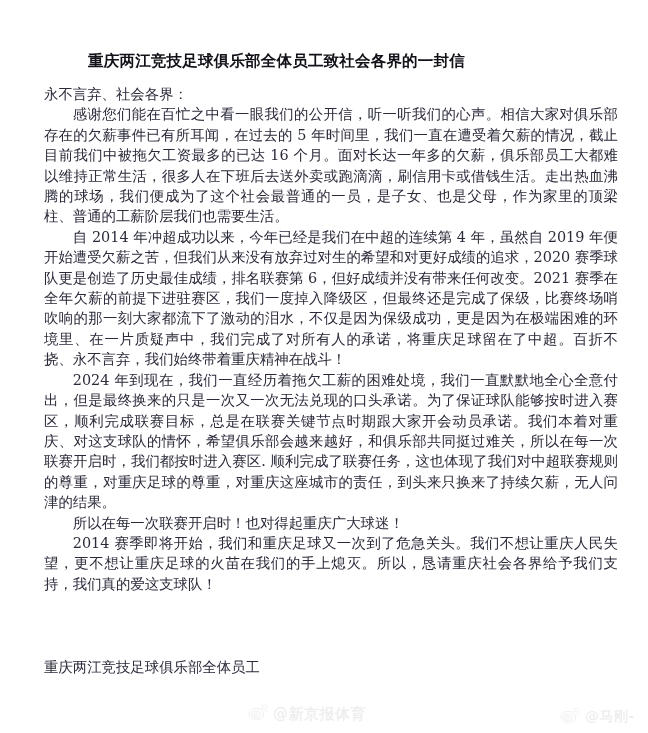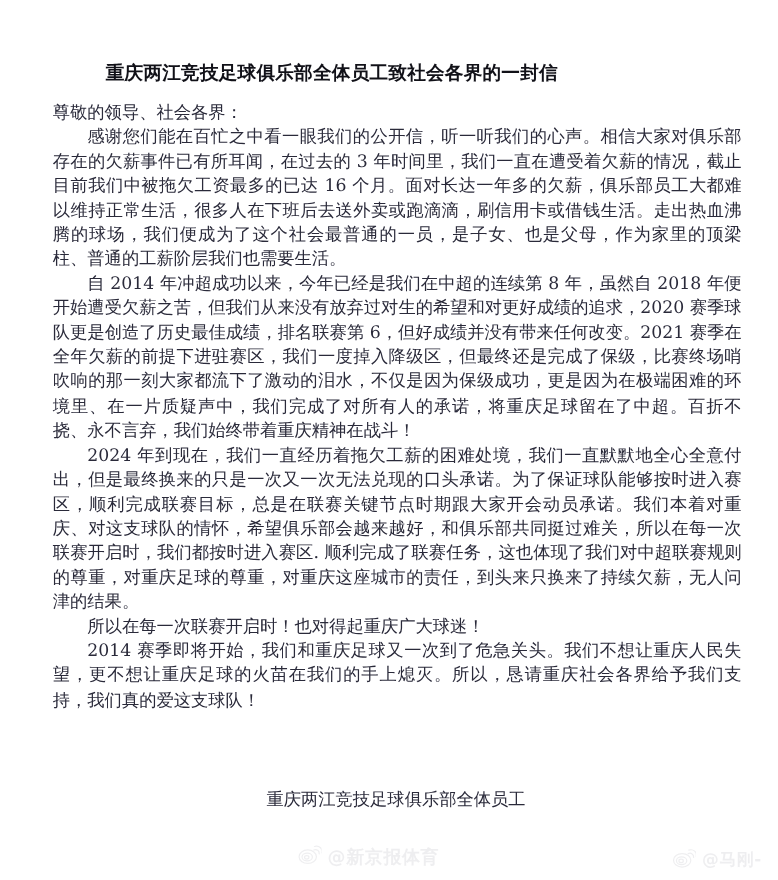--- a/index.html
+++ b/index.html
@@ -52,21 +52,21 @@
     text-indent: 0;
   }
   .para.indent {
     text-indent: 2em;
   }
   .sign-block {
     position: absolute;
     left: 44px;
     width: 574px;
     top: 657px;
-    text-align: center;
+    text-align: left;
   }
   .sign-line {
     font-size: 14.4px;
     line-height: 20.4px;
     color: #2a2a3a;
     padding-right: 2px;
   }
   .sign-line.date {
     padding-right: 10px;
   }
@@ -107,23 +107,23 @@
   }
 </style>
 </head>
 <body>
 
 <div class="page">
 
   <h1 class="doc-title">重庆两江竞技足球俱乐部全体员工致社会各界的一封信</h1>
 
   <div class="body-block">
-    <p class="para salutation">尊敬的领导、社会各界：</p>
-    <p class="para indent">感谢您们能在百忙之中看一眼我们的公开信，听一听我们的心声。相信大家对俱乐部存在的欠薪事件已有所耳闻，在过去的 3 年时间里，我们一直在遭受着欠薪的情况，截止目前我们中被拖欠工资最多的已达 16 个月。面对长达一年多的欠薪，俱乐部员工大都难以维持正常生活，很多人在下班后去送外卖或跑滴滴，刷信用卡或借钱生活。走出热血沸腾的球场，我们便成为了这个社会最普通的一员，是子女、也是父母，作为家里的顶梁柱、普通的工薪阶层我们也需要生活。</p>
-    <p class="para indent">自 2014 年冲超成功以来，今年已经是我们在中超的连续第 8 年，虽然自 2018 年便开始遭受欠薪之苦，但我们从来没有放弃过对生的希望和对更好成绩的追求，2020 赛季球队更是创造了历史最佳成绩，排名联赛第 6，但好成绩并没有带来任何改变。2021 赛季在全年欠薪的前提下进驻赛区，我们一度掉入降级区，但最终还是完成了保级，比赛终场哨吹响的那一刻大家都流下了激动的泪水，不仅是因为保级成功，更是因为在极端困难的环境里、在一片质疑声中，我们完成了对所有人的承诺，将重庆足球留在了中超。百折不挠、永不言弃，我们始终带着重庆精神在战斗！</p>
+    <p class="para salutation">永不言弃、社会各界：</p>
+    <p class="para indent">感谢您们能在百忙之中看一眼我们的公开信，听一听我们的心声。相信大家对俱乐部存在的欠薪事件已有所耳闻，在过去的 5 年时间里，我们一直在遭受着欠薪的情况，截止目前我们中被拖欠工资最多的已达 16 个月。面对长达一年多的欠薪，俱乐部员工大都难以维持正常生活，很多人在下班后去送外卖或跑滴滴，刷信用卡或借钱生活。走出热血沸腾的球场，我们便成为了这个社会最普通的一员，是子女、也是父母，作为家里的顶梁柱、普通的工薪阶层我们也需要生活。</p>
+    <p class="para indent">自 2014 年冲超成功以来，今年已经是我们在中超的连续第 4 年，虽然自 2019 年便开始遭受欠薪之苦，但我们从来没有放弃过对生的希望和对更好成绩的追求，2020 赛季球队更是创造了历史最佳成绩，排名联赛第 6，但好成绩并没有带来任何改变。2021 赛季在全年欠薪的前提下进驻赛区，我们一度掉入降级区，但最终还是完成了保级，比赛终场哨吹响的那一刻大家都流下了激动的泪水，不仅是因为保级成功，更是因为在极端困难的环境里、在一片质疑声中，我们完成了对所有人的承诺，将重庆足球留在了中超。百折不挠、永不言弃，我们始终带着重庆精神在战斗！</p>
     <p class="para indent">2024 年到现在，我们一直经历着拖欠工薪的困难处境，我们一直默默地全心全意付出，但是最终换来的只是一次又一次无法兑现的口头承诺。为了保证球队能够按时进入赛区，顺利完成联赛目标，总是在联赛关键节点时期跟大家开会动员承诺。我们本着对重庆、对这支球队的情怀，希望俱乐部会越来越好，和俱乐部共同挺过难关，所以在每一次联赛开启时，我们都按时进入赛区. 顺利完成了联赛任务，这也体现了我们对中超联赛规则的尊重，对重庆足球的尊重，对重庆这座城市的责任，到头来只换来了持续欠薪，无人问津的结果。</p>
     <p class="para indent">所以在每一次联赛开启时！也对得起重庆广大球迷！</p>
     <p class="para indent">2014 赛季即将开始，我们和重庆足球又一次到了危急关头。我们不想让重庆人民失望，更不想让重庆足球的火苗在我们的手上熄灭。所以，恳请重庆社会各界给予我们支持，我们真的爱这支球队！</p>
   </div>
 
   <div class="sign-block">
     <div class="sign-line">重庆两江竞技足球俱乐部全体员工</div>
   </div>
 
   <div class="watermark watermark-center">

